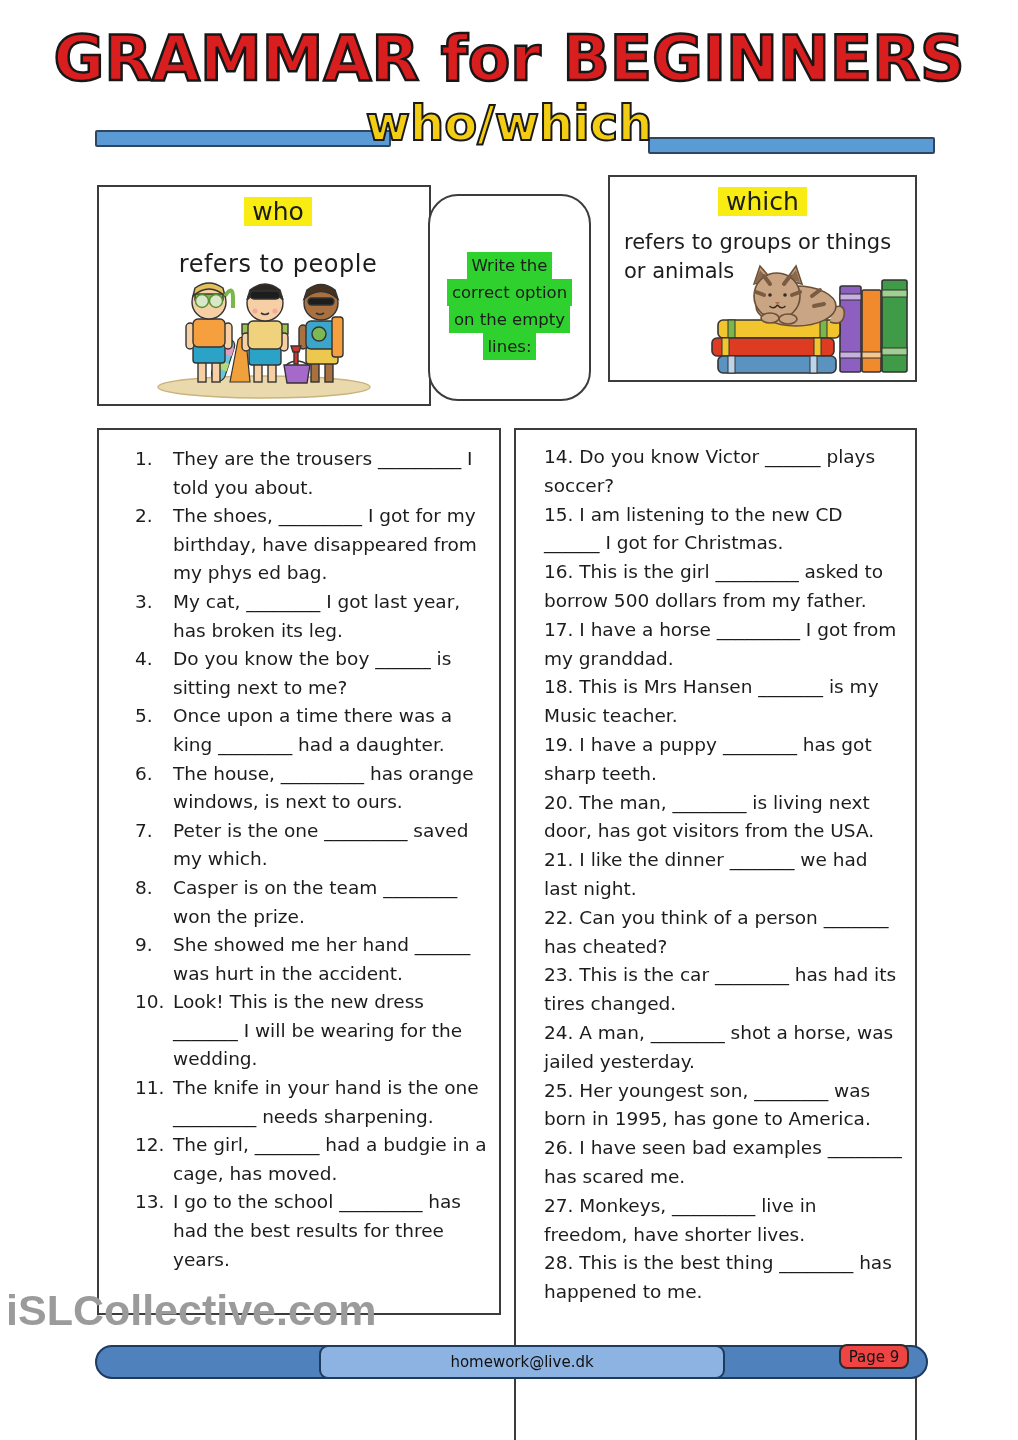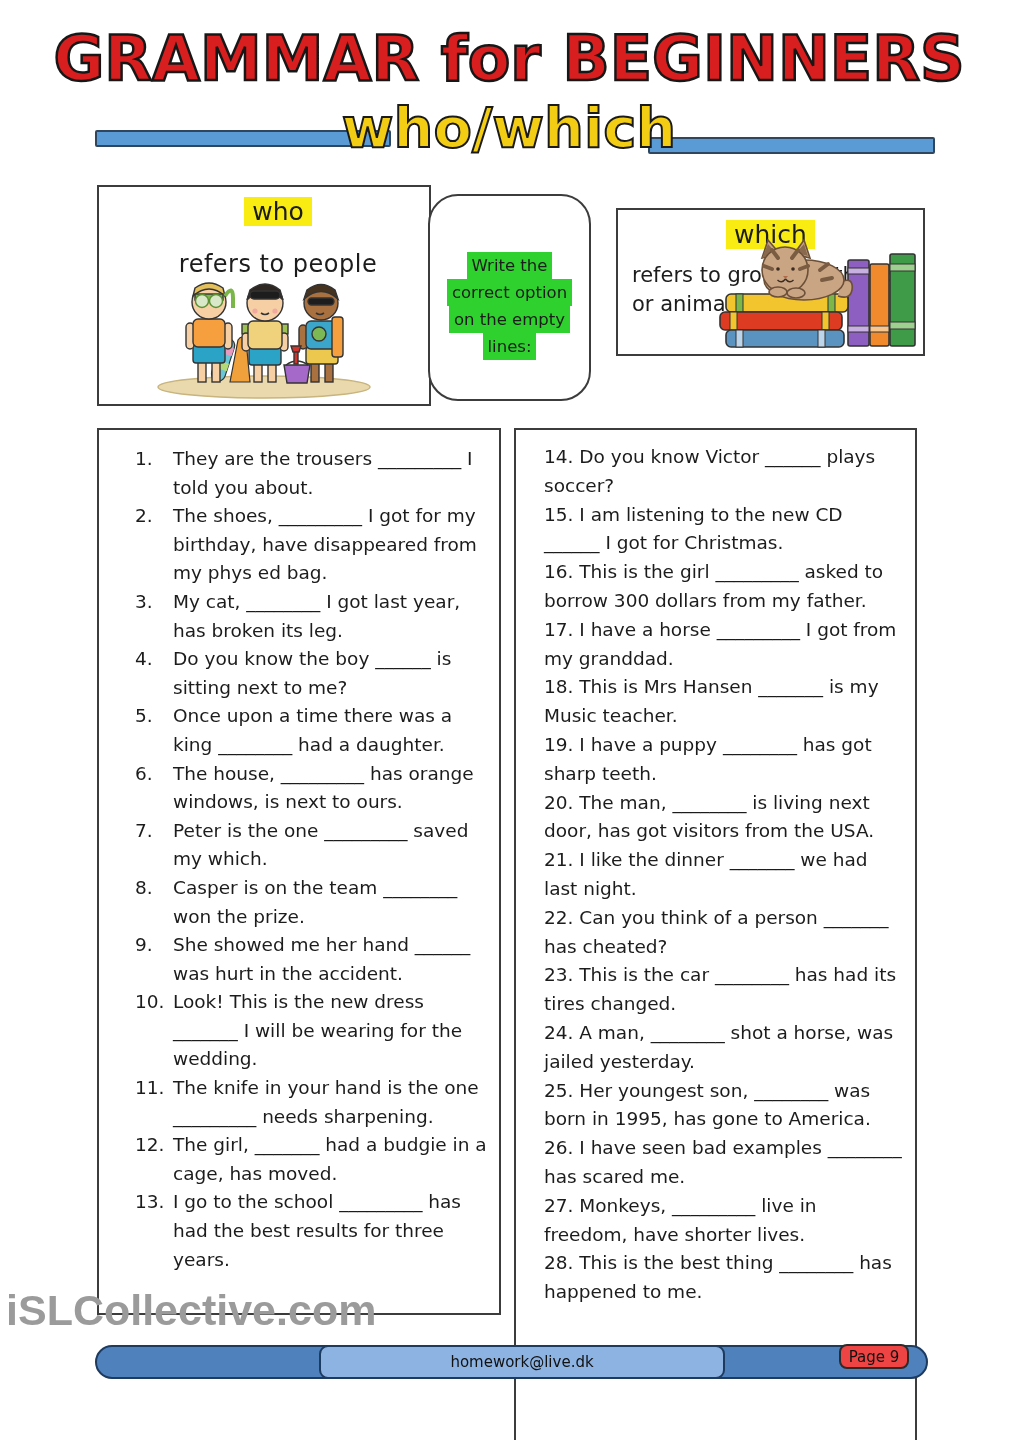--- a/index.html
+++ b/index.html
@@ -10,27 +10,27 @@
   .title{
     position:absolute;top:22px;left:0;width:100%;text-align:center;
     font-size:62px;font-weight:bold;color:var(--title-red);
     -webkit-text-stroke:2.5px #171717;letter-spacing:0px;white-space:nowrap;
   }
   .bar{position:absolute;background:var(--bar-blue);border:2px solid #30465e;border-radius:2px;height:13px;}
   .bar-left{left:95px;top:130px;width:292px;}
   .bar-right{left:648px;top:137px;width:283px;}
   .subtitle{
     position:absolute;top:95px;left:50%;transform:translateX(-50%);
-    font-size:56px;font-weight:bold;color:var(--subtitle-yellow);
+    font-size:48px;font-weight:bold;color:var(--subtitle-yellow);
     -webkit-text-stroke:2px #1a1a1a;z-index:3;white-space:nowrap;
   }
   .infobox{position:absolute;background:#fff;border:2px solid #3c3c3c;box-sizing:border-box;}
   .box-who{left:97px;top:185px;width:334px;height:221px;padding-left:28px;}
   .box-instr{left:428px;top:194px;width:163px;height:207px;border-radius:30px;border-width:2px;}
-  .box-which{left:608px;top:208px;width:309px;height:148px;margin-left:8px;}
+  .box-which{left:608px;top:175px;width:309px;height:207px;}
   .kw-line{text-align:center;margin-top:10px;}
   .kw-hl{background:var(--hl-yellow);font-size:25px;padding:0 8px;}
   .who-desc{text-align:center;font-size:24px;margin-top:24px;letter-spacing:.5px;}
   .which-desc{font-size:21px;margin:12px 10px 0 14px;line-height:29px;}
   .kids-art{position:absolute;bottom:4px;left:50%;transform:translateX(-50%);}
   .cat-art{position:absolute;right:6px;bottom:4px;}
   .instr-lines{margin-top:56px;text-align:center;font-size:16.5px;line-height:27px;}
   .instr-lines .hl{background:var(--hl-green);padding:4px 5px;}
   .listbox{position:absolute;top:428px;background:#fff;border:2px solid #3c3c3c;box-sizing:border-box;}
   .list-left{left:97px;width:404px;height:887px;padding:15px 10px 0 36px;}
@@ -248,21 +248,21 @@
       <span class="ex-text">The girl, _______ had a budgie in a cage, has moved.</span>
     </div>
     <div class="ex-row">
       <span class="ex-num">13.</span>
       <span class="ex-text">I go to the school _________ has had the best results for three years.</span>
     </div>
   </div>
 <div class="listbox list-right">
     <div class="ex-para">14. Do you know Victor ______ plays soccer?</div>
     <div class="ex-para">15. I am listening to the new CD ______ I got for Christmas.</div>
-    <div class="ex-para">16. This is the girl _________ asked to borrow 300 dollars from my father.</div>
+    <div class="ex-para">16. This is the girl _________ asked to borrow 500 dollars from my father.</div>
     <div class="ex-para">17. I have a horse _________ I got from my granddad.</div>
     <div class="ex-para">18. This is Mrs Hansen _______ is my Music teacher.</div>
     <div class="ex-para">19. I have a puppy ________ has got sharp teeth.</div>
     <div class="ex-para">20. The man, ________ is living next door, has got visitors from the USA.</div>
     <div class="ex-para">21. I like the dinner _______ we had last night.</div>
     <div class="ex-para">22. Can you think of a person _______ has cheated?</div>
     <div class="ex-para">23. This is the car ________ has had its tires changed.</div>
     <div class="ex-para">24. A man, ________ shot a horse, was jailed yesterday.</div>
     <div class="ex-para">25. Her youngest son, ________ was born in 1995, has gone to America.</div>
     <div class="ex-para">26. I have seen bad examples ________ has scared me.</div>

